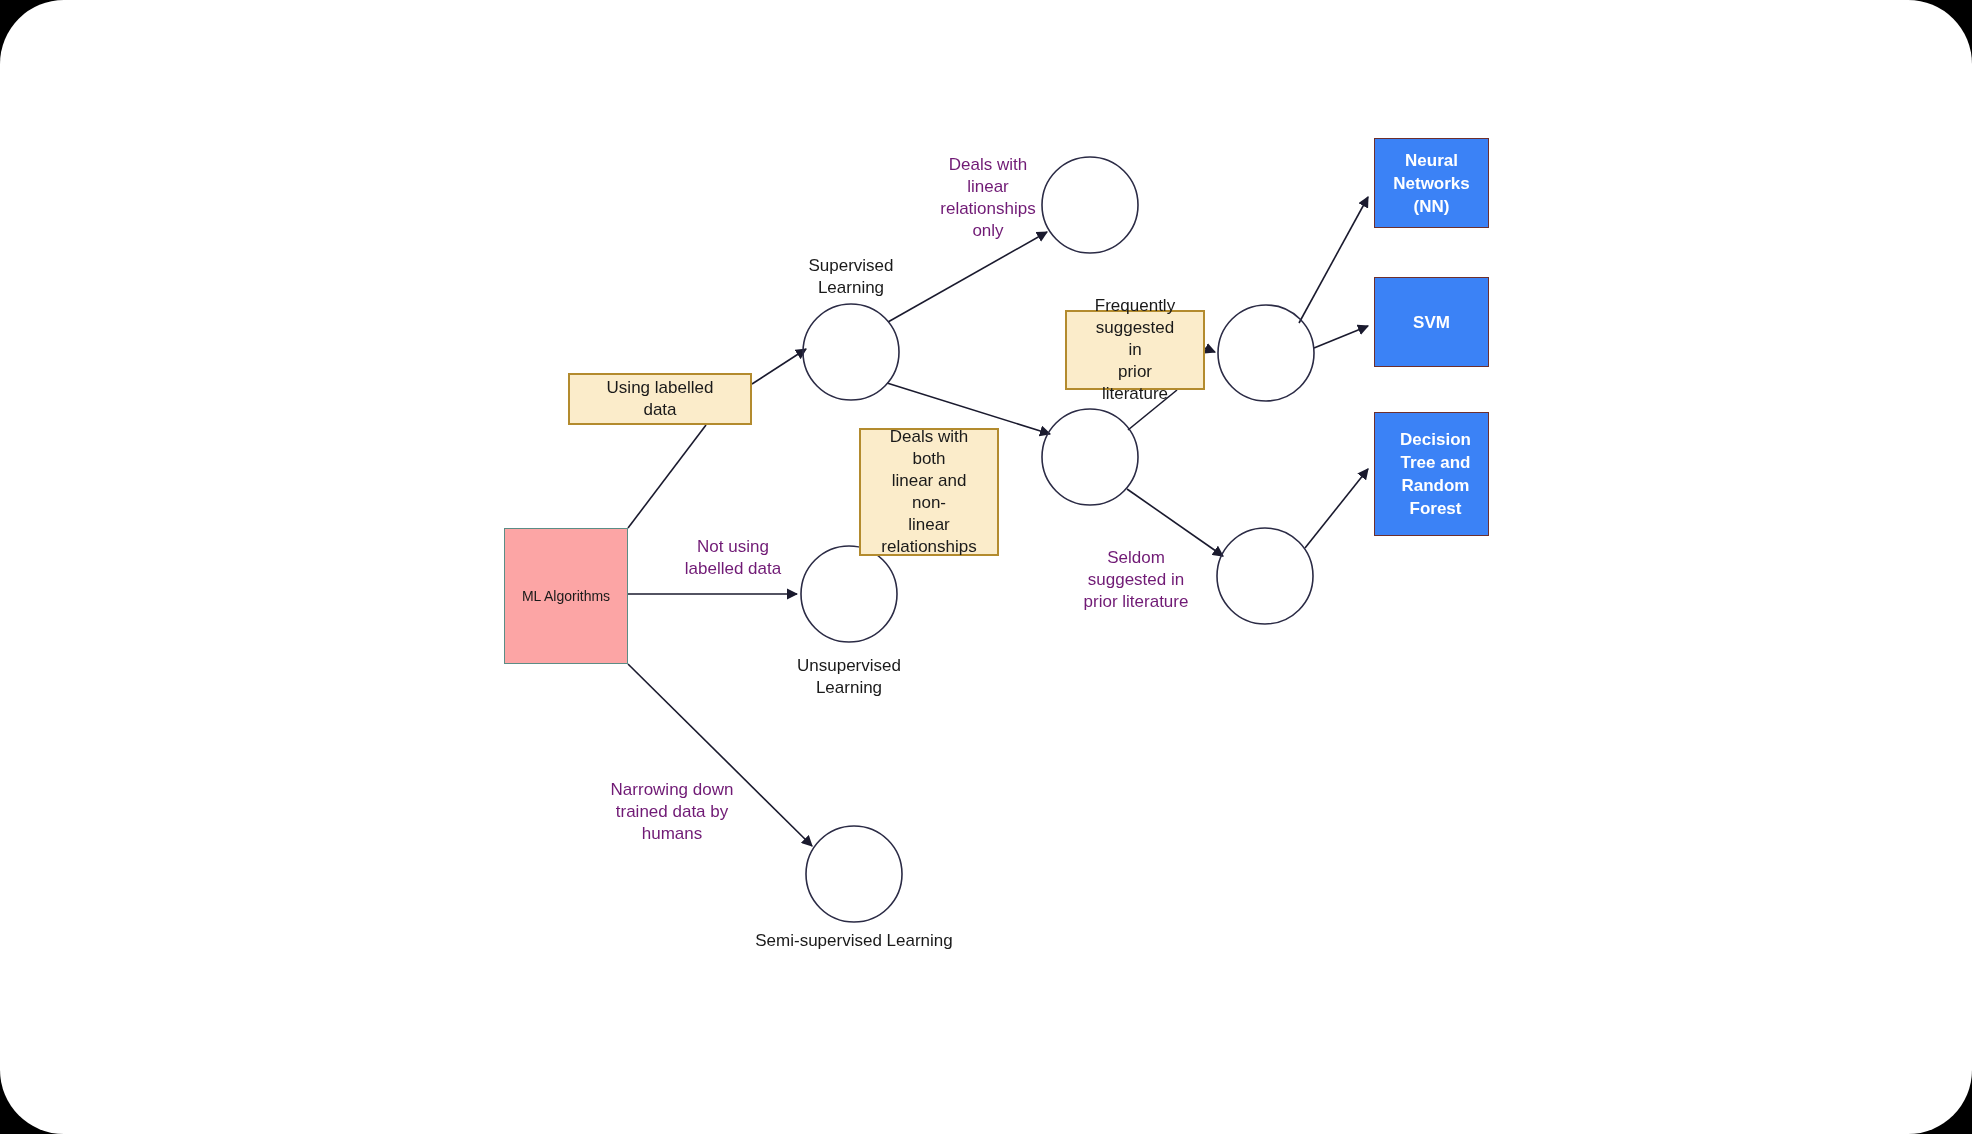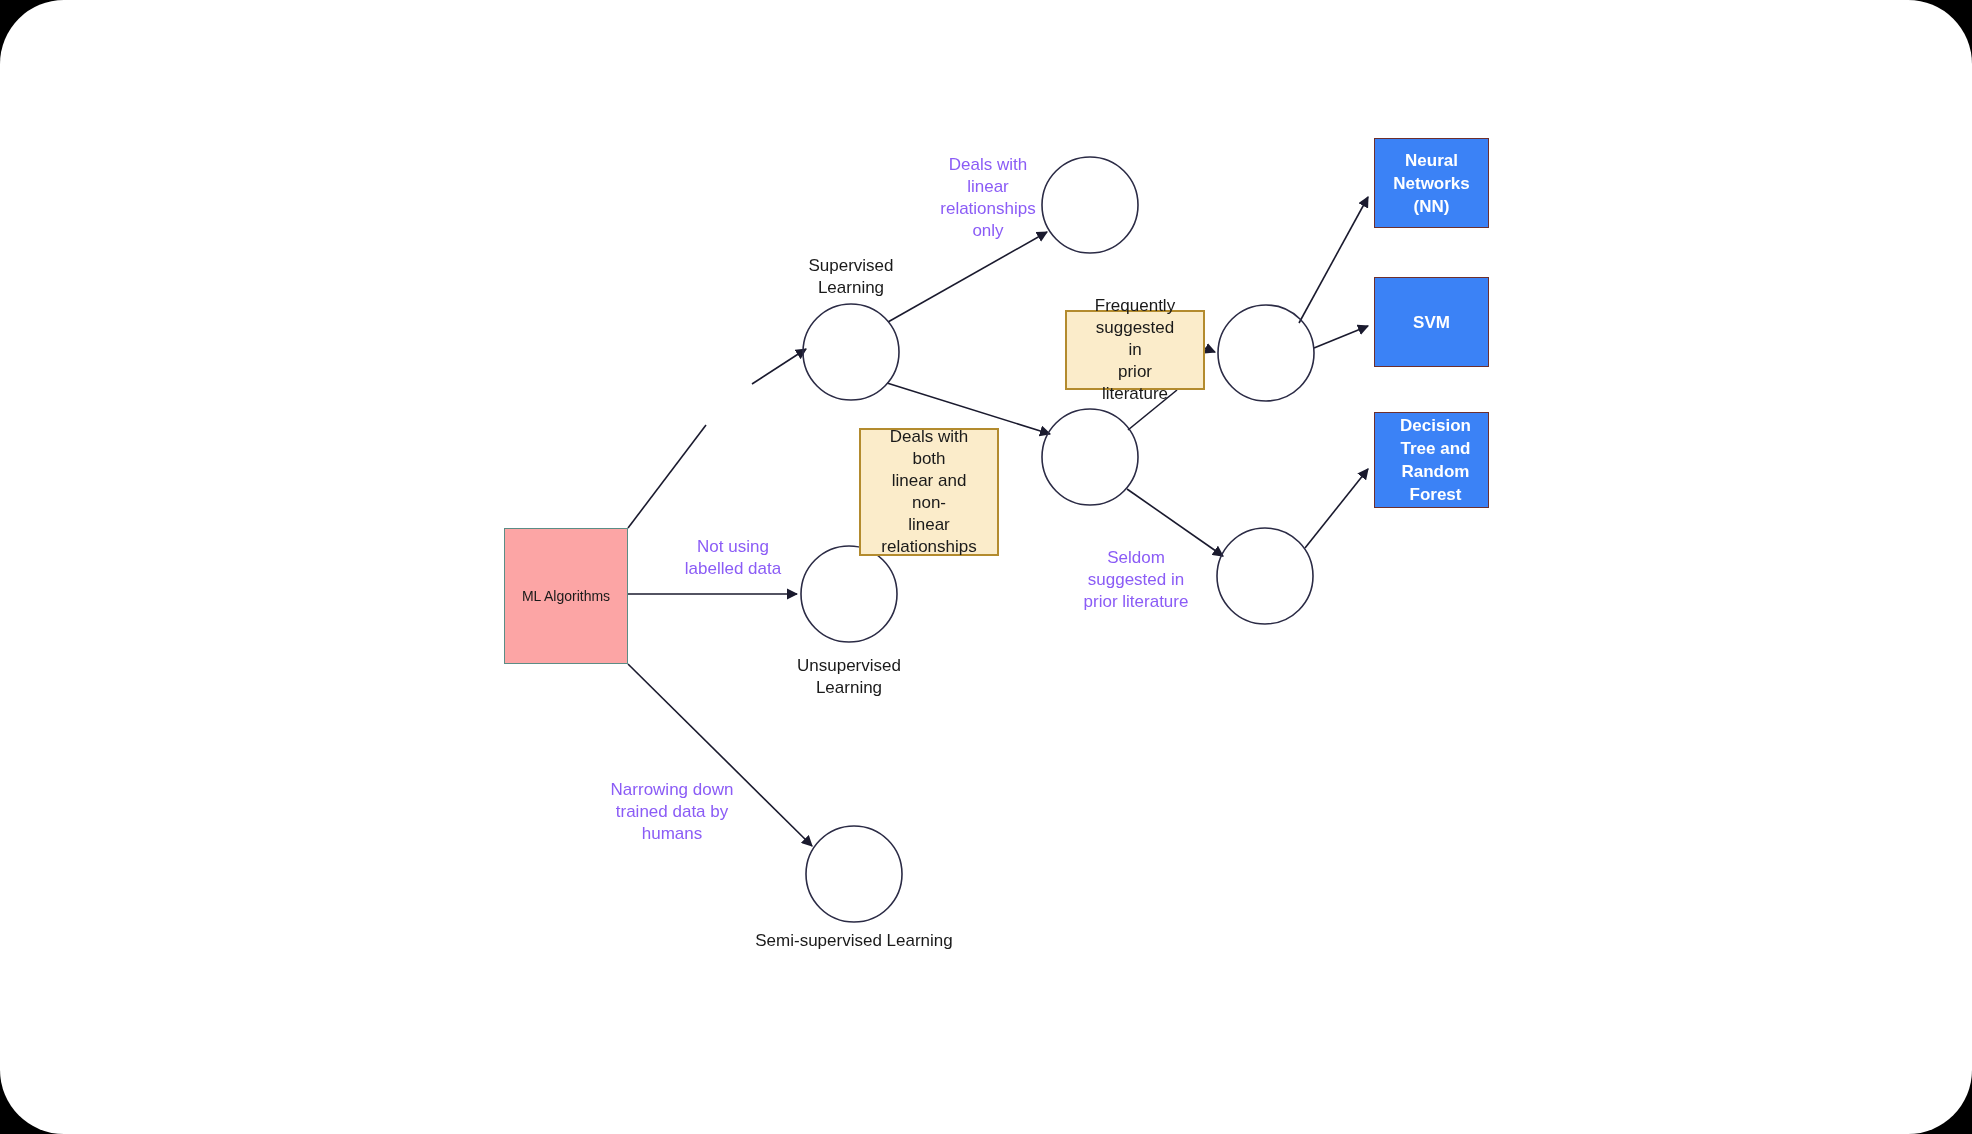--- a/index.html
+++ b/index.html
@@ -29,21 +29,21 @@
     color: #1a1a1a;
     font-family: "Liberation Sans", sans-serif;
     font-size: 17px;
     line-height: 22px;
     white-space: pre-line;
     pointer-events: none;
   }
   .edge-label {
     position: absolute;
     text-align: center;
-    color: #8b5cf6;
+    color: #701a75;
     font-family: "Liberation Sans", sans-serif;
     font-size: 17px;
     line-height: 22px;
     white-space: pre-line;
   }
   .box {
     position: absolute;
     box-sizing: border-box;
     display: flex;
     align-items: center;
@@ -123,20 +123,23 @@
       <circle cx="1265" cy="576" r="48"></circle>
       <circle cx="849" cy="594" r="48"></circle>
       <circle cx="854" cy="874" r="48"></circle>
     </g>
   </svg>
 
   <div class="box box-root" style="left:504px; top:528px; width:124px; height:136px;">
     <span>ML Algorithms</span>
   </div>
 
+  <div class="box box-note" style="left:568px; top:373px; width:184px; height:52px;">
+    <span>Using labelled data</span>
+  </div>
 
   <div class="box box-note" style="left:859px; top:428px; width:140px; height:128px;">
     <span>Deals with both
 linear and non-
 linear
 relationships</span>
   </div>
 
   <div class="box box-note" style="left:1065px; top:310px; width:140px; height:80px;">
     <span>Frequently
@@ -147,21 +150,21 @@
   <div class="box box-leaf" style="left:1374px; top:138px; width:115px; height:90px;">
     <span>Neural
 Networks
 (NN)</span>
   </div>
 
   <div class="box box-leaf" style="left:1374px; top:277px; width:115px; height:90px;">
     <span>SVM</span>
   </div>
 
-  <div class="box box-leaf" style="left:1374px; top:412px; width:115px; height:96px;padding-left:8px;">
+  <div class="box box-leaf" style="left:1374px; top:412px; width:115px; height:124px;padding-left:8px;">
     <span>Decision
 Tree and
 Random
 Forest</span>
   </div>
 
   <div class="node-label" style="left:766px; top:255px; width:170px;">Supervised
 Learning</div>
 
   <div class="node-label" style="left:764px; top:655px; width:170px;">Unsupervised

